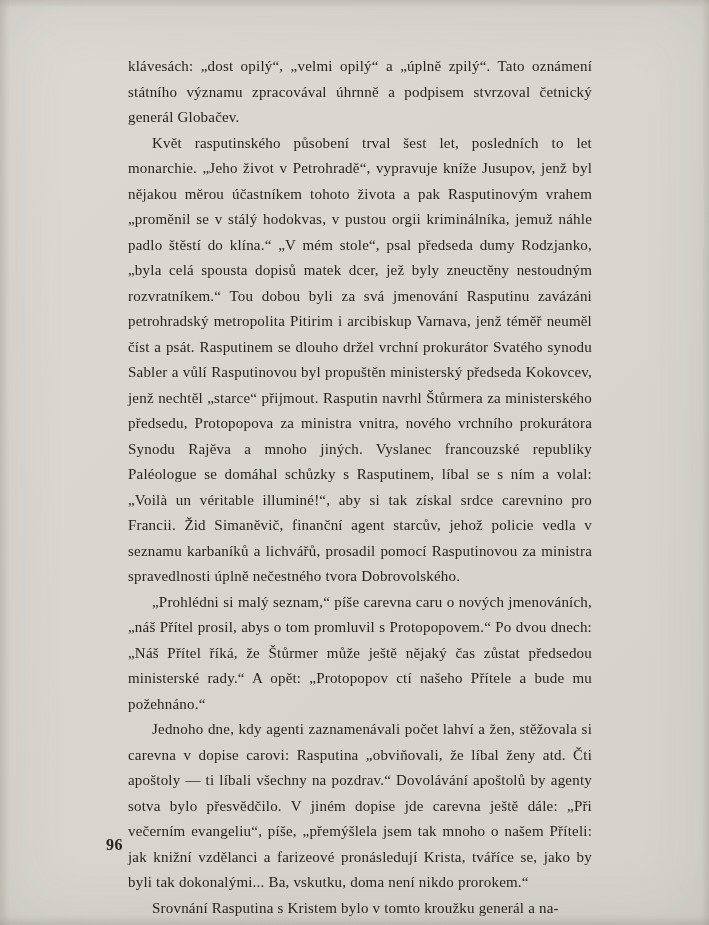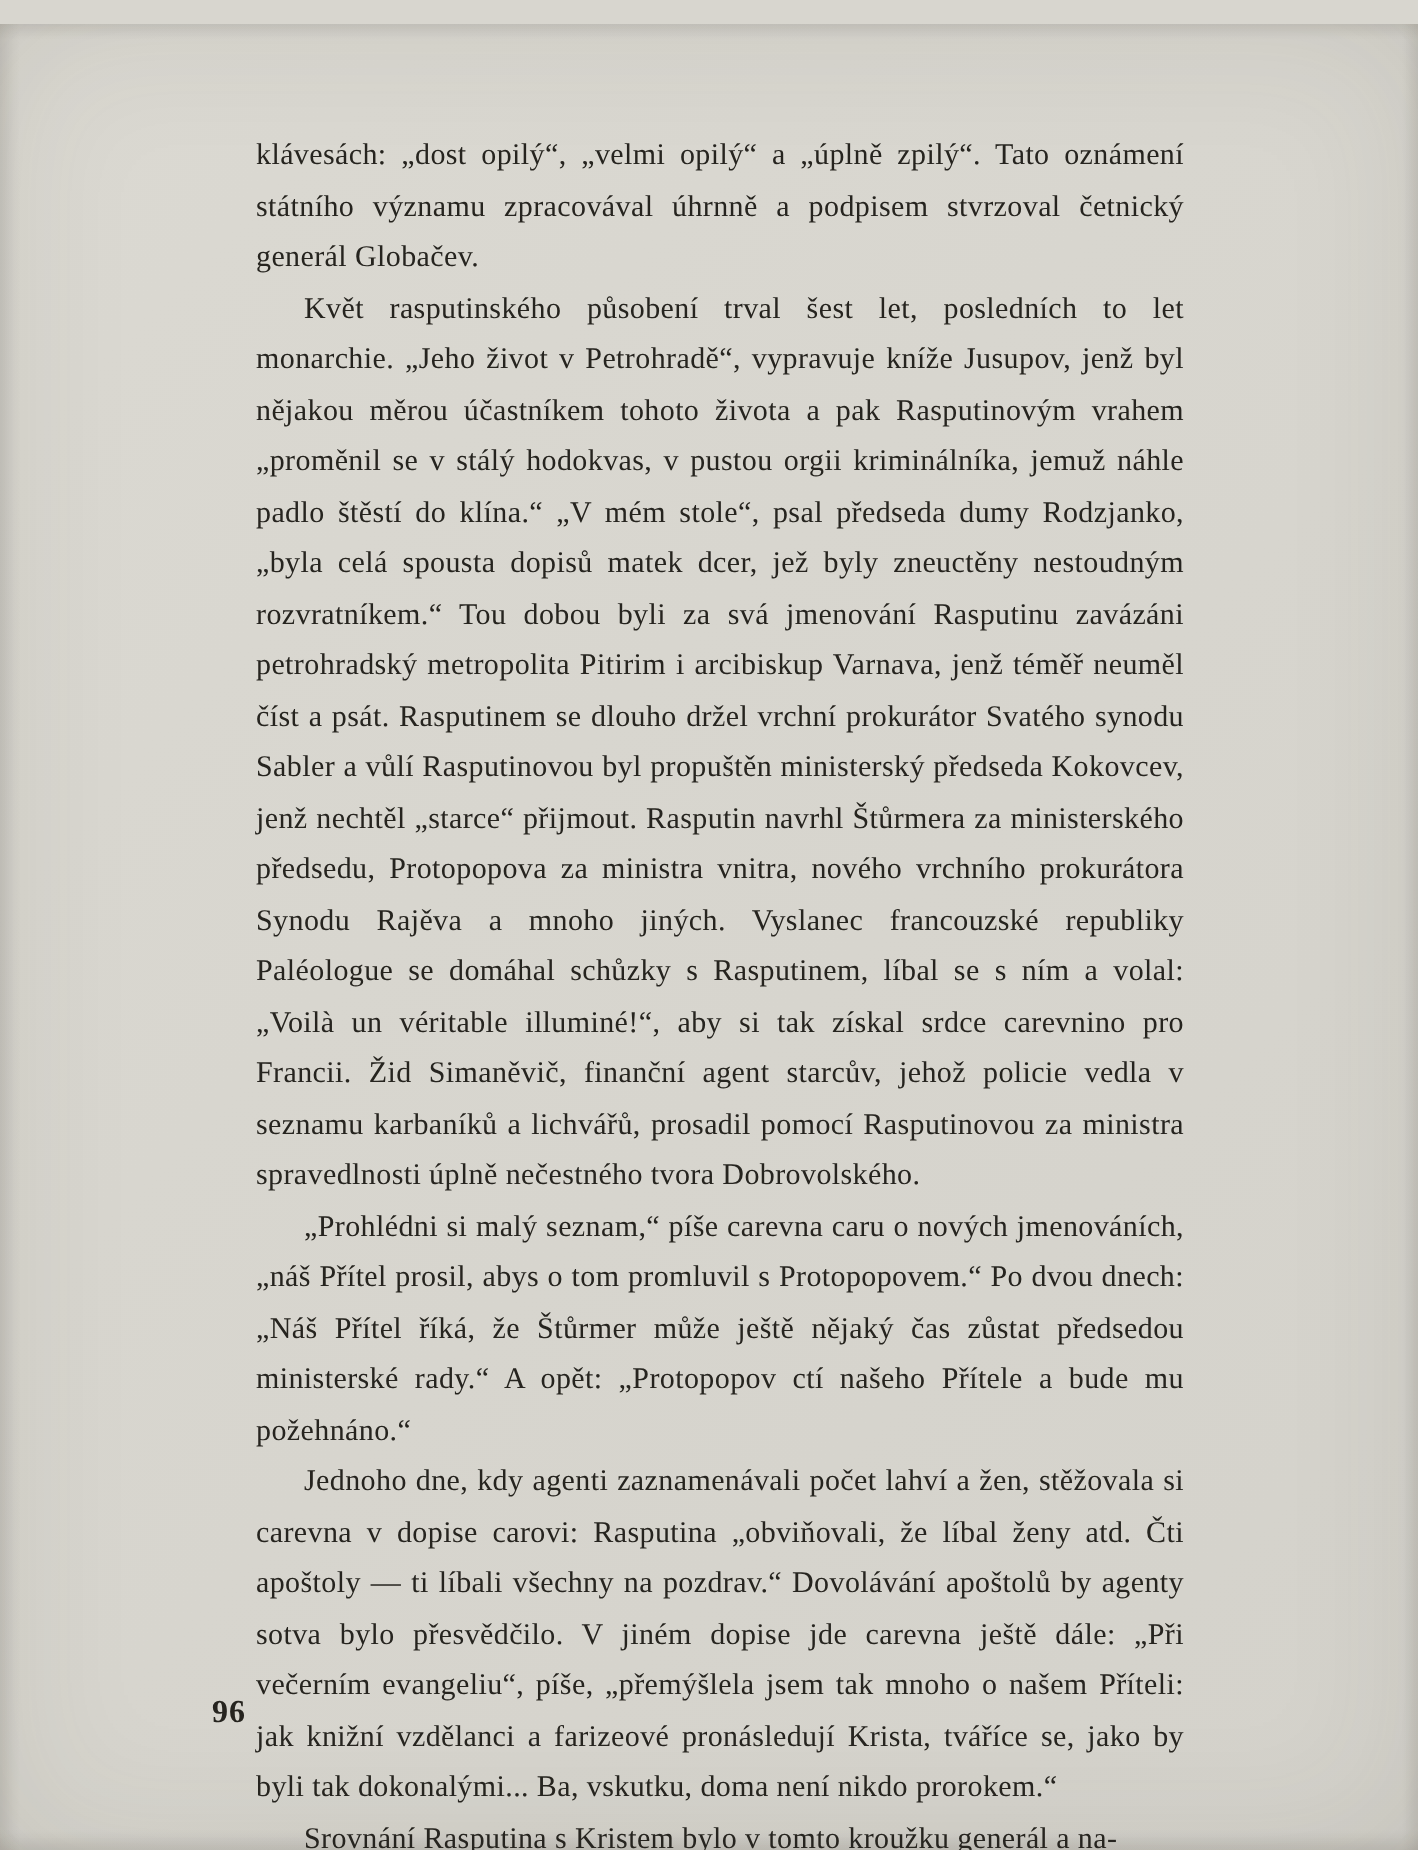--- a/index.html
+++ b/index.html
@@ -12,21 +12,20 @@
     position: relative;
     background: #d8d6cf;
     font-family: "Liberation Serif", "DejaVu Serif", serif;
     overflow: hidden;
   }
   .page {
     position: absolute;
     inset: 0;
     background: linear-gradient(135deg, #dbd9d2 0%, #d8d6cf 40%, #d4d2cb 100%);
     box-shadow: inset 0 0 70px rgba(60,55,45,0.10), inset 0 0 8px rgba(60,55,45,0.06);
-    margin-top: 12px;
   }
   .text-block {
     position: absolute;
     left: 128px;
     top: 54px;
     width: 464px;
     color: #26241f;
     font-size: 15px;
     line-height: 25.5px;
     text-align: justify;

